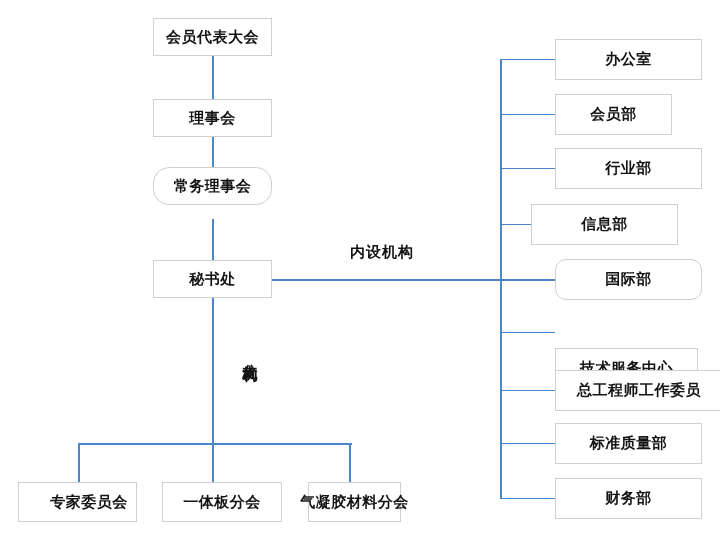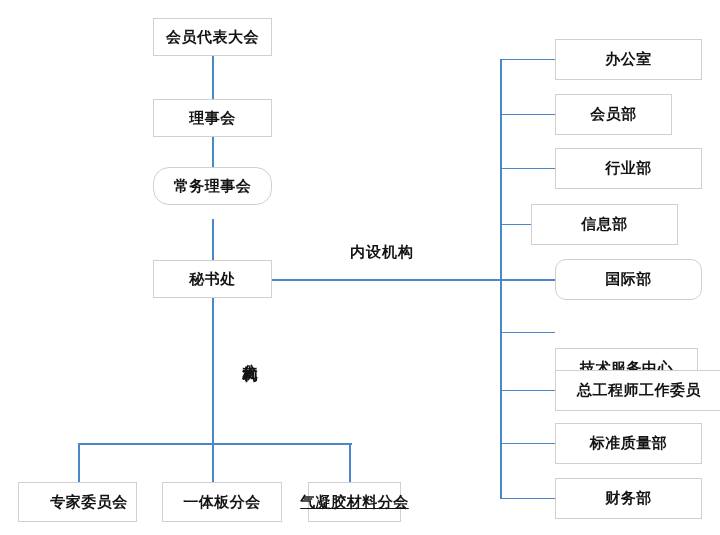--- a/index.html
+++ b/index.html
@@ -57,17 +57,17 @@
       <div class="box" style="left: 555px; top: 94px; width: 117px; height: 41px;">会员部</div>
       <div class="box" style="left: 555px; top: 148px; width: 147px; height: 41px;">行业部</div>
       <div class="box" style="left: 531px; top: 204px; width: 147px; height: 41px;">信息部</div>
       <div class="box" style="left: 555px; top: 259px; width: 147px; height: 41px; border-radius: 11px;">国际部</div>
       <div class="box" style="left: 555px; top: 312px; width: 143px; height: 41px; margin-top: 36px;">技术服务中心</div>
       <div class="box" style="left: 555px; top: 370px; width: 168px; height: 41px;">总工程师工作委员</div>
       <div class="box" style="left: 555px; top: 423px; width: 147px; height: 41px; text-align: center;">标准质量部</div>
       <div class="box" style="left: 555px; top: 478px; width: 147px; height: 41px;">财务部</div>
       <div class="box" style="left: 18px; top: 482px; width: 119px; height: 40px; padding-left: 23px;">专家委员会</div>
       <div class="box" style="left: 162px; top: 482px; width: 120px; height: 40px;">一体板分会</div>
-      <div class="box" style="left: 308px; top: 482px; width: 93px; height: 40px; text-decoration: underline;">气凝胶材料分会</div>
+      <div class="box" style="left: 308px; top: 482px; width: 93px; height: 40px;">气凝胶材料分会</div>
     </div>
   <div class="label-h">内设机构</div>
   <div class="label-v">分支机构</div>
 </div>
 
 </body></html>

